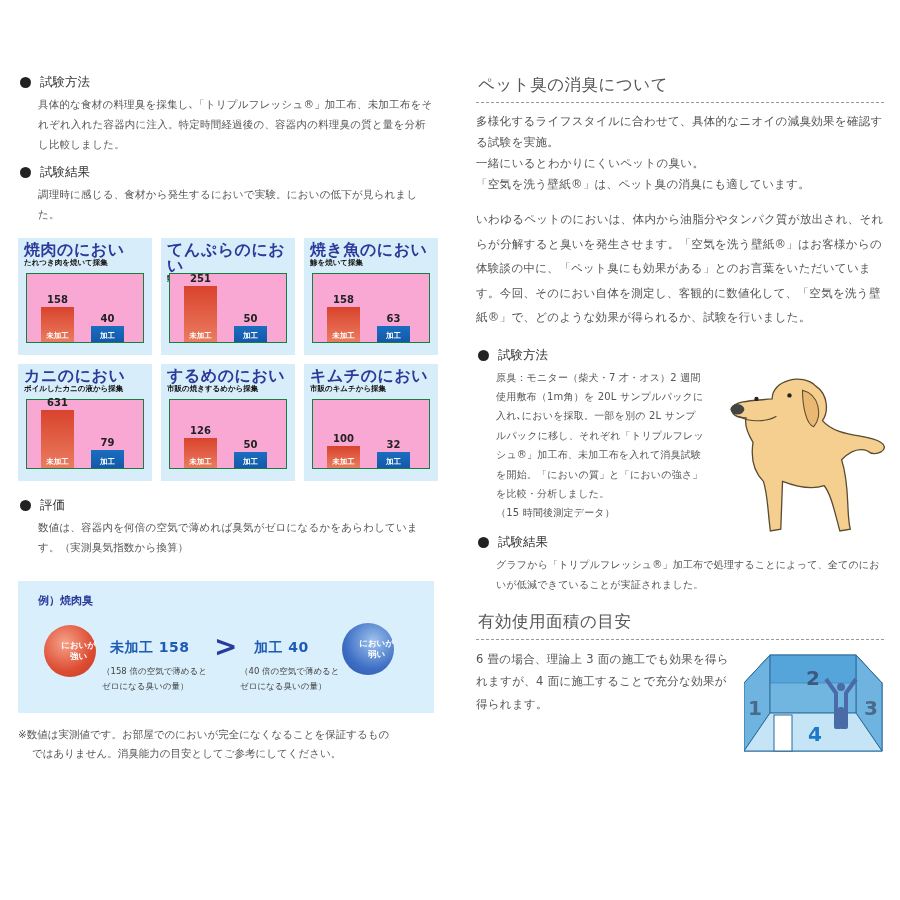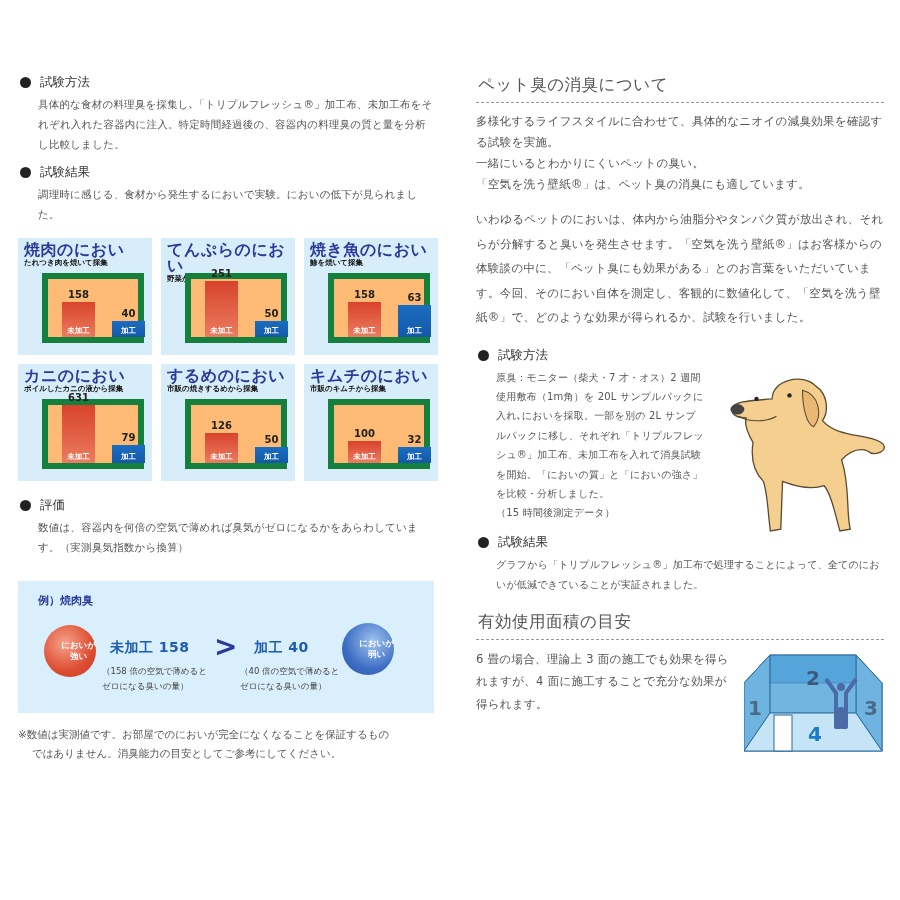--- a/index.html
+++ b/index.html
@@ -10,21 +10,21 @@
   .right { position: absolute; left: 476px; top: 72px; width: 408px; }
 
   .sec-head { display: flex; align-items: center; font-size: 12.5px; color: #333; font-weight: normal; height: 20px; }
   .bullet { width: 11px; height: 11px; border-radius: 50%; background: #222; margin-right: 9px; margin-left: 2px; flex: none; }
   .sec-body { font-size: 10.5px; line-height: 20px; color: #555; margin-left: 20px; margin-top: 2px; letter-spacing: 0.2px; }
 
   .charts { display: grid; grid-template-columns: repeat(3, 134px); column-gap: 9px; row-gap: 9px; margin-top: 14px; }
   .chart { background: #d7eefa; height: 117px; padding: 4px 6px 0 6px; position: relative; }
   .chart-title { font-size: 16px; font-weight: bold; color: #2a3a9a; line-height: 16px; letter-spacing: 0.5px; }
   .chart-sub { font-size: 7.5px; color: #111; line-height: 10px; font-weight: bold; white-space: nowrap; overflow: hidden; }
-  .plot { position: absolute; left: 24px; right: 8px; top: 35px; height: 70px; background: #fdba74; border: 6px solid #15803d; }
+  .plot { position: absolute; left: 8px; right: 8px; top: 35px; height: 70px; background: #f9a8d4; border: 1px solid #15803d; }
   .bar { position: absolute; bottom: 0; width: 33px; }
   .bar.untreated { left: 14px; background: linear-gradient(#d9432c, #ea7c60); }
   .bar.treated { left: 64px; background: linear-gradient(#1a6ec0, #1458a8); }
   .bar-val { position: absolute; top: -13px; left: -4px; right: -4px; text-align: center; font-size: 10px; font-weight: bold; color: #222; }
   .bar-lbl { position: absolute; bottom: 1px; left: 0; right: 0; text-align: center; font-size: 7.5px; font-weight: bold; color: #fff; }
 
   .eval { margin-top: 14px; }
 
   .example { margin-top: 24px; background: #d9effb; height: 132px; position: relative; }
   .ex-title { position: absolute; left: 20px; top: 12px; font-size: 11px; font-weight: bold; color: #2a3a9a; }
@@ -109,21 +109,21 @@
         </div>
       </div>
       <div class="chart">
         <div class="chart-title">焼き魚のにおい</div>
         <div class="chart-sub">鯵を焼いて採集</div>
         <div class="plot">
           <div class="bar untreated" style="height:35px">
             <div class="bar-val">158</div>
             <div class="bar-lbl">未加工</div>
           </div>
-          <div class="bar treated" style="height:32px">
+          <div class="bar treated" style="height:16px">
             <div class="bar-val">63</div>
             <div class="bar-lbl">加工</div>
           </div>
         </div>
       </div>
       <div class="chart">
         <div class="chart-title">カニのにおい</div>
         <div class="chart-sub">ボイルしたカニの液から採集</div>
         <div class="plot">
           <div class="bar untreated" style="height:58px">

